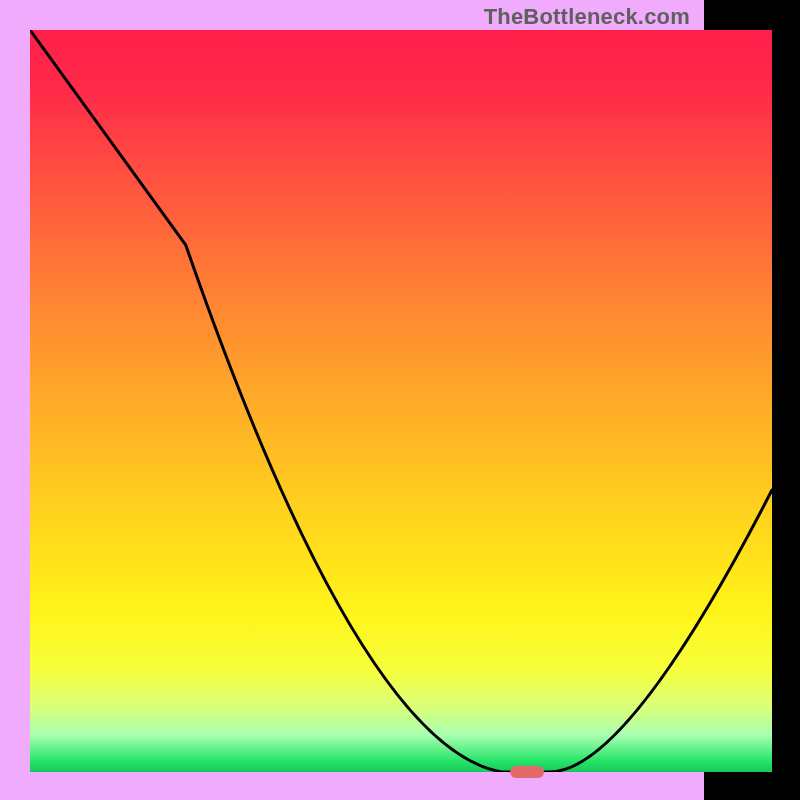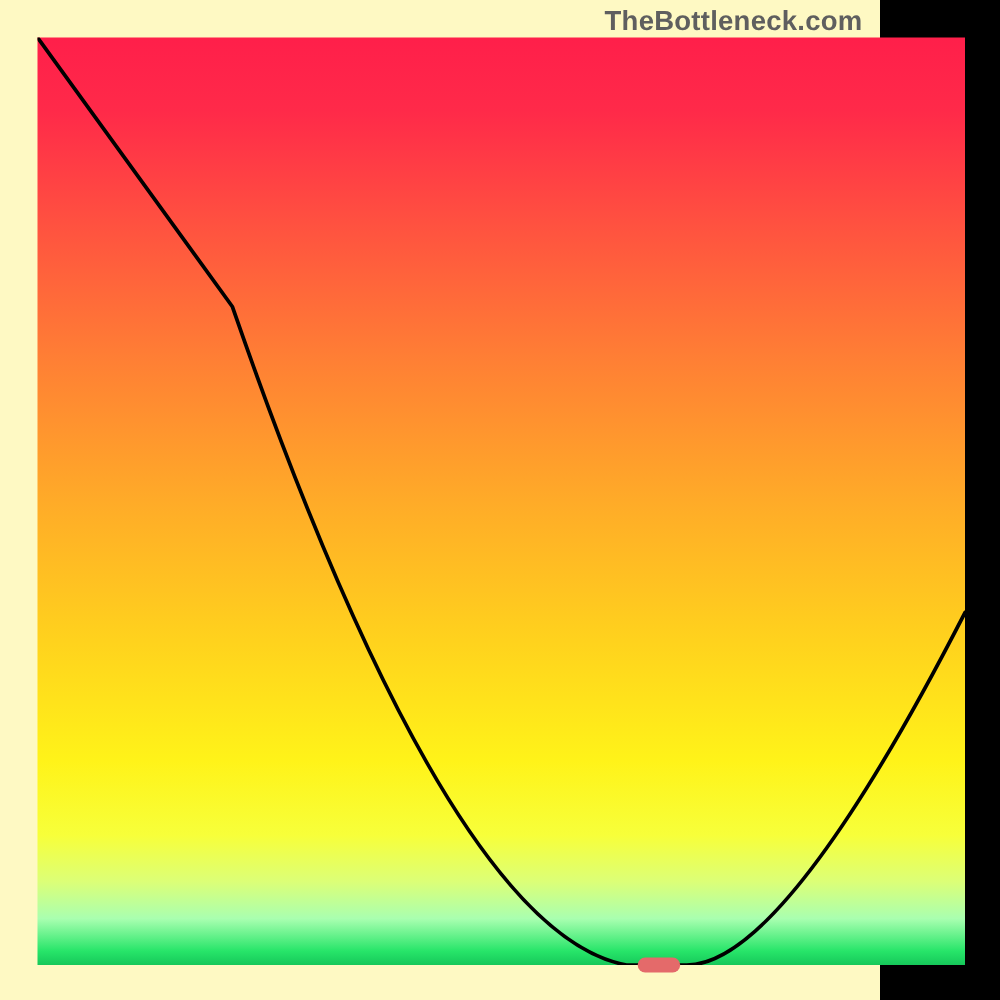--- a/index.html
+++ b/index.html
@@ -8,21 +8,21 @@
     width: 800px;
     height: 800px;
     background: #000;
     overflow: hidden;
     font-family: Arial, Helvetica, sans-serif;
   }
   .frame {
     position: relative;
     width: 704px;
     height: 800px;
-    background: #fef9c3;
+    background: #f0abfc;
   }
   .watermark {
     position: absolute;
     top: 4px;
     right: 14px;
     color: #5f5f5f;
     font-size: 22px;
     font-weight: 600;
     letter-spacing: 0.2px;
     z-index: 20;

